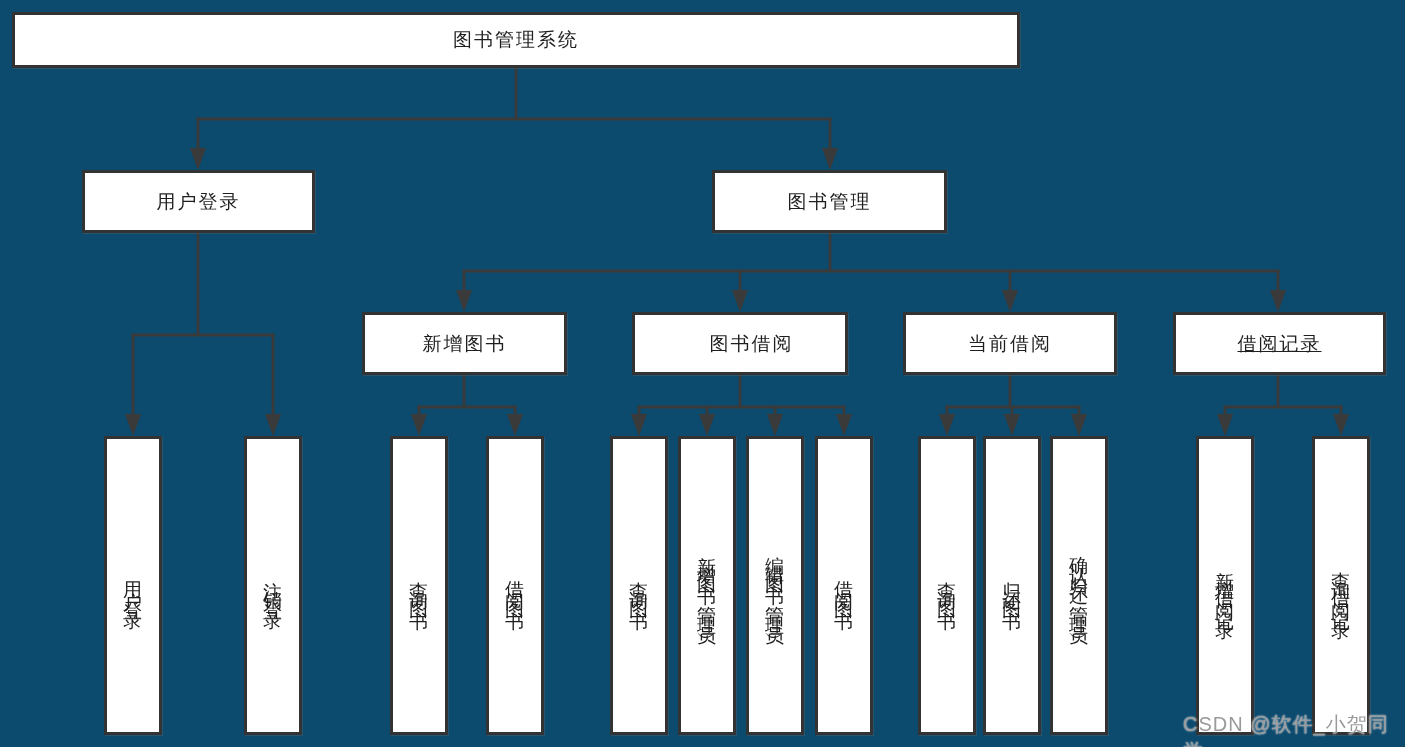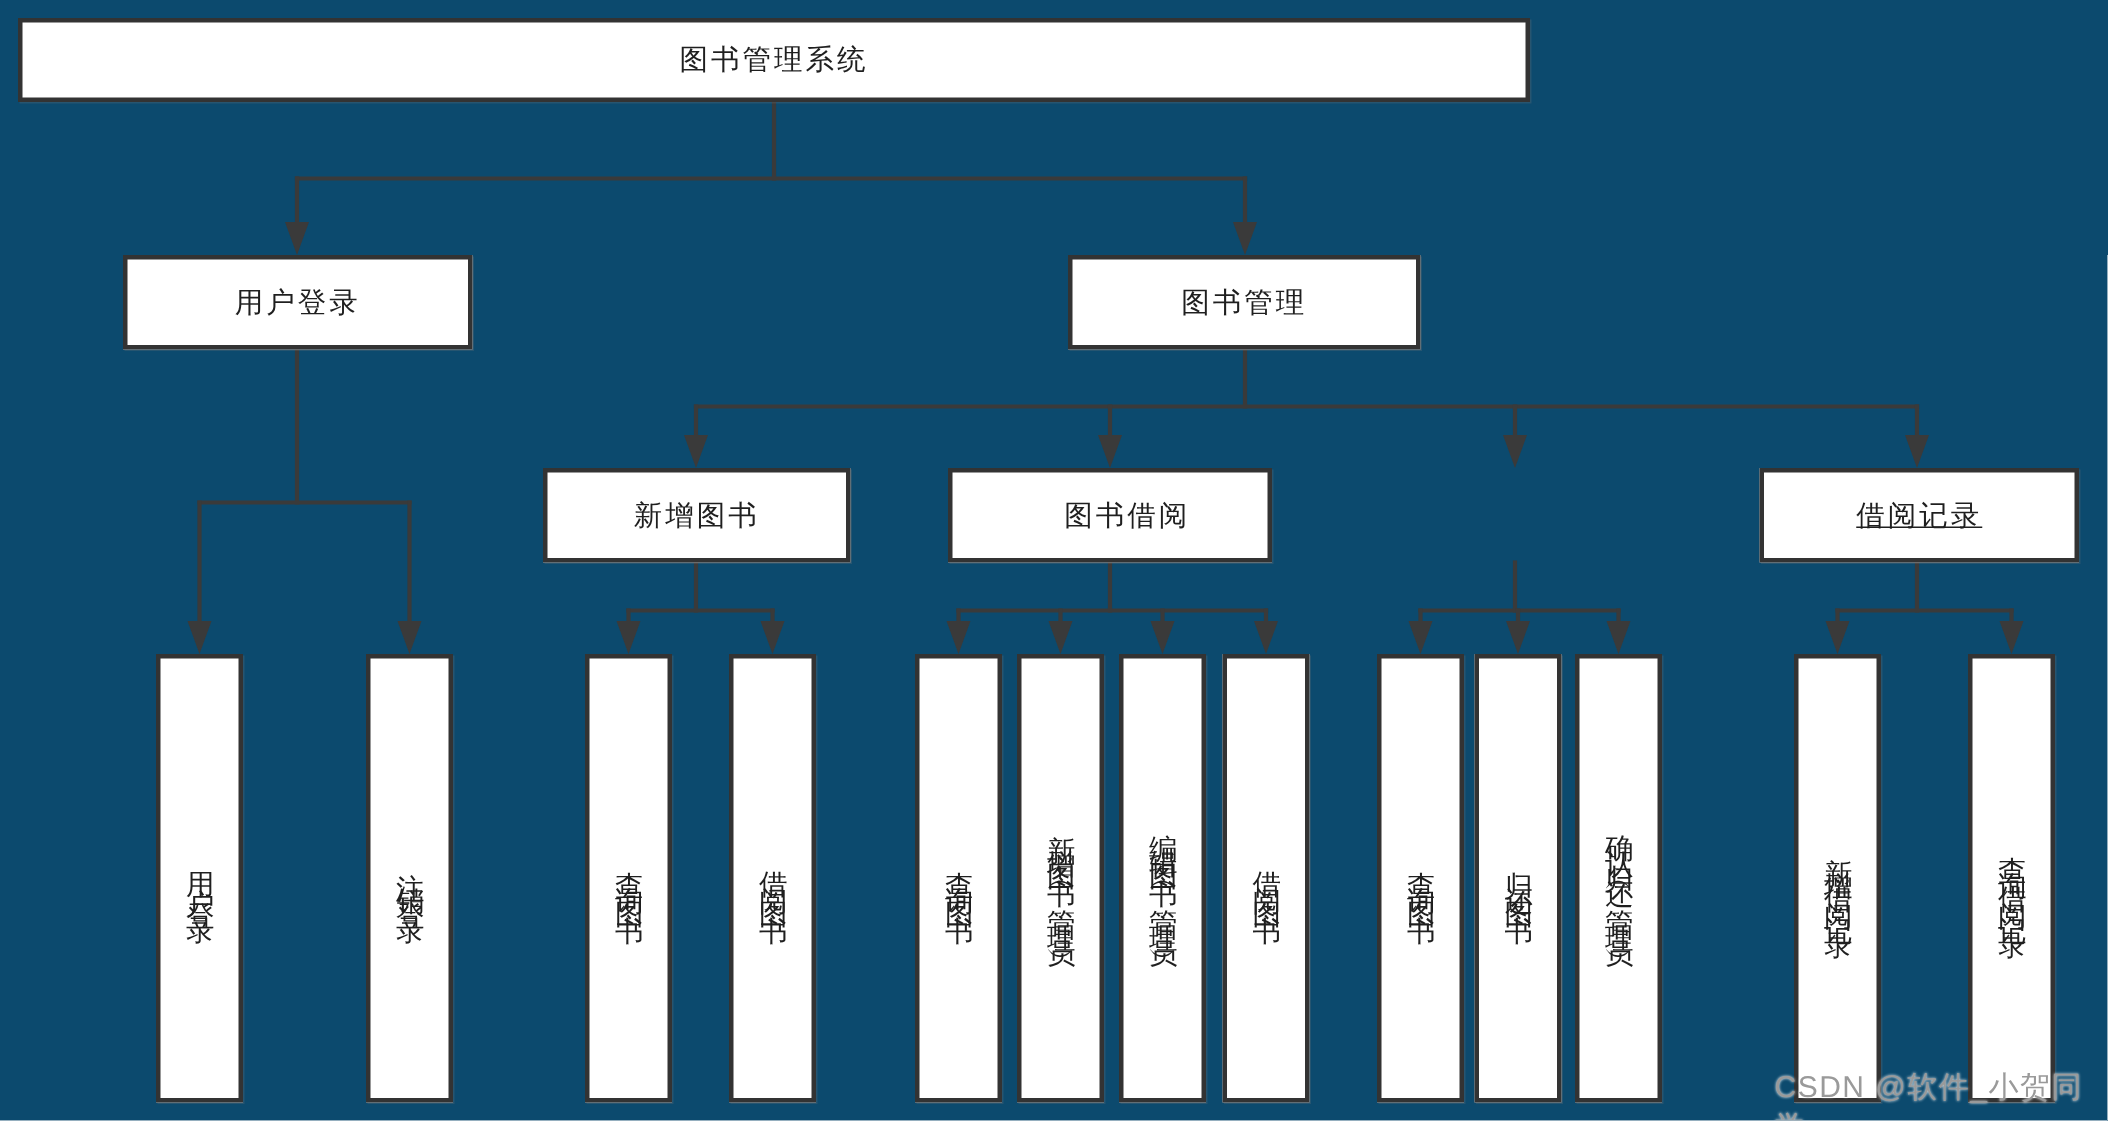--- a/index.html
+++ b/index.html
@@ -108,20 +108,21 @@
       <polygon points="1333,414 1349,414 1341,436" fill="#3a3a3a"></polygon>
     </svg>
 
   <div class="box" style="left:12px; top:12px; width:1008px; height:56px;">图书管理系统</div>
 
   <div class="box" style="left:82px; top:170px; width:233px; height:63px;">用户登录</div>
   <div class="box" style="left:712px; top:170px; width:235px; height:63px;">图书管理</div>
 
   <div class="box" style="left:362px; top:312px; width:205px; height:63px;">新增图书</div>
   <div class="box" style="left:632px; top:312px; width:216px; height:63px;padding-left:23px;">图书借阅</div>
+  <div class="box" style="left:903px; top:312px; width:214px; height:63px;">当前借阅</div>
   <div class="box" style="left:1173px; top:312px; width:213px; height:63px;text-decoration:underline;">借阅记录</div>
 
   <div class="box v-box" style="left:104px; top:436px; width:58px; height:299px;">用户登录</div>
   <div class="box v-box" style="left:244px; top:436px; width:58px; height:299px;">注销登录</div>
 
   <div class="box v-box" style="left:390px; top:436px; width:58px; height:299px;">查询图书</div>
   <div class="box v-box" style="left:486px; top:436px; width:58px; height:299px;">借阅图书</div>
 
   <div class="box v-box" style="left:610px; top:436px; width:58px; height:299px;">查询图书</div>
   <div class="box v-box" style="left:678px; top:436px; width:58px; height:299px;">新增图书（管理员）</div>

